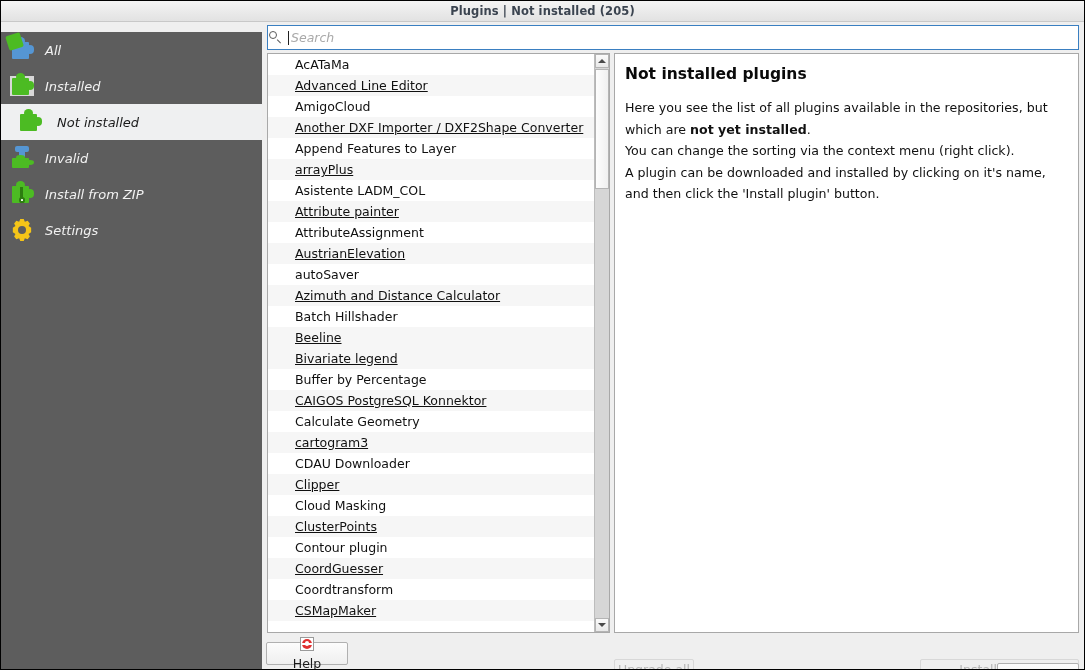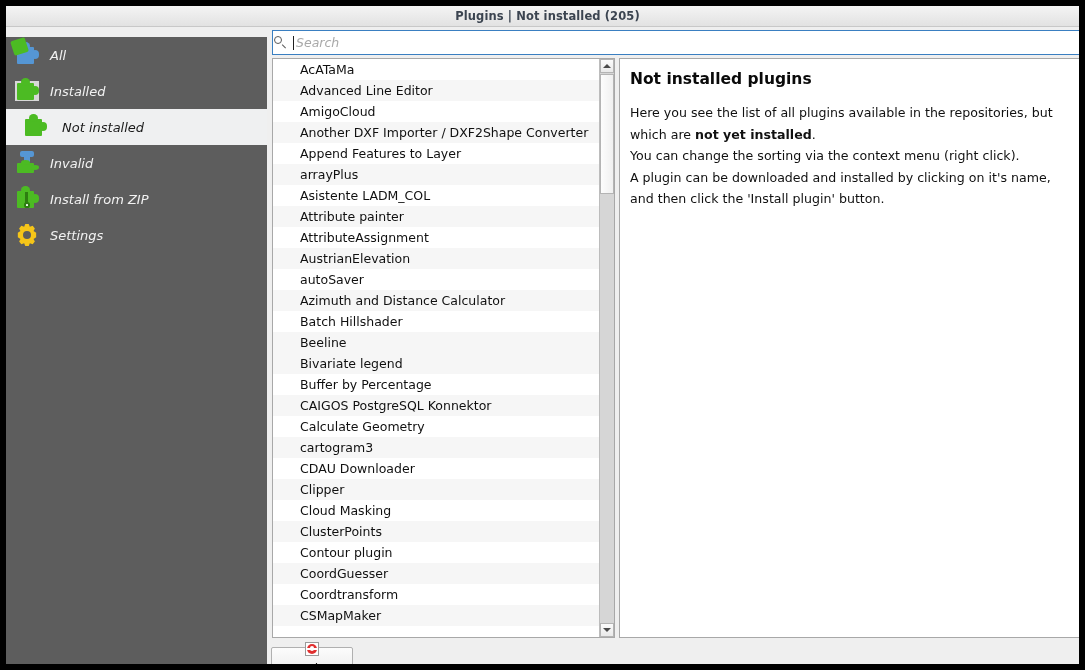--- a/index.html
+++ b/index.html
@@ -15,21 +15,21 @@
     background: #efefef;
     color: #1a1a1a;
     -webkit-font-smoothing: antialiased;
   }
 
   #app {
     position: relative;
     width: 1085px;
     height: 670px;
     box-sizing: border-box;
-    border: 6px solid #000000;
+    border: 1px solid #000000;
     background: #efefef;
     overflow: hidden;
   }
 
   
   .titlebar {
     position: absolute;
     left: 0; top: 0;
     width: 1083px;
     height: 21px;
@@ -168,21 +168,21 @@
     height: 21px;
     display: flex;
     align-items: center;
     padding-left: 7px;
     box-sizing: border-box;
     background: #ffffff;
     font-size: 12.5px;
     color: #101010;
     white-space: nowrap;
   }
-  .prow.alt { background: #f6f6f6; }
+  .prow.alt { background: #f6f6f6; text-decoration: underline; }
   .prow .pico {
     width: 13px; height: 13px;
     flex: 0 0 13px;
     margin-right: 7px;
     position: relative;
   }
 
   
   .puz {
     position: relative;

